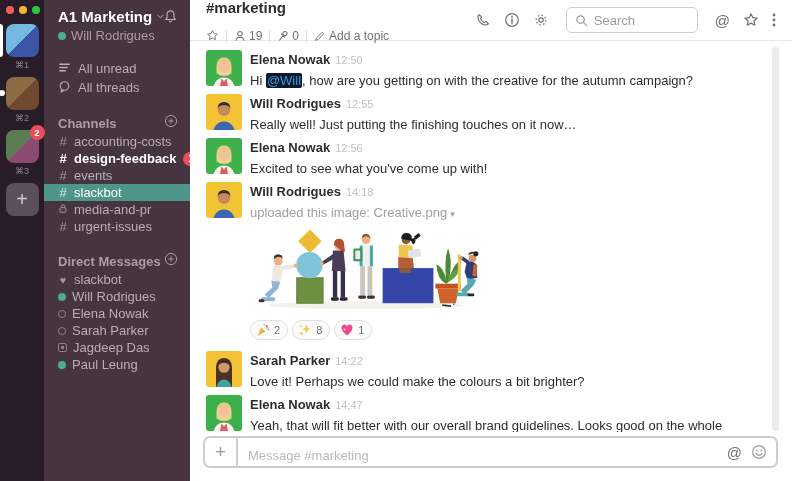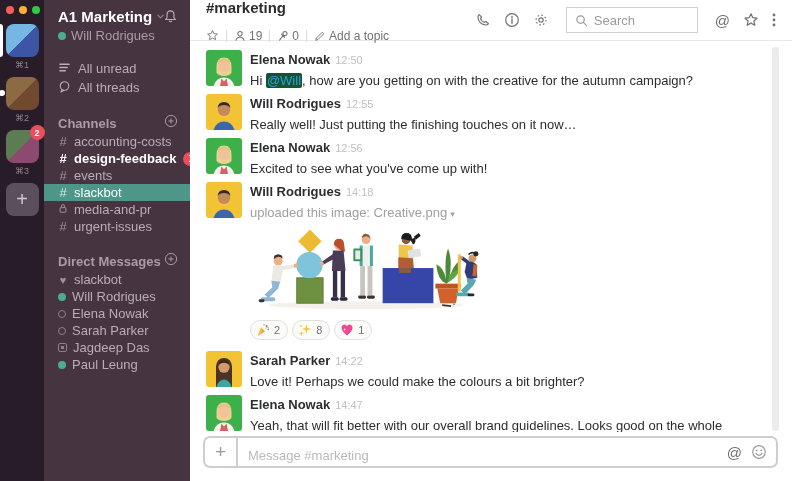--- a/index.html
+++ b/index.html
@@ -50,36 +50,36 @@
   
   .main { flex:1; display:flex; flex-direction:column; background:#fff; position:relative; min-width:0; }
   .chan-header { height:41px; border-bottom:1px solid #e8e8e8; display:flex; align-items:center; padding:0 16px; flex-shrink:0; }
   .ch-left { flex:1; min-width:0; }
   .ch-title { font-size:15px; font-weight:bold; line-height:16px; margin-top:2px; }
   .ch-meta { display:flex; align-items:center; gap:7px; font-size:12px; color:#717274; margin-top:13px; }
   .ch-meta .sep { width:1px; height:12px; background:#ddd; }
   .ch-meta .mi { display:flex; align-items:center; gap:3px; cursor:pointer; }
   .ch-right { display:flex; align-items:center; gap:13px; color:#717274; }
   .hicon { cursor:pointer; display:flex; align-items:center; color:#717274; }
-  .searchbox { display:flex; align-items:center; gap:6px; border:1px solid #d0d0d4; border-radius:0; height:26px; width:132px; padding:0 8px; color:#9a9b9e; margin:0 4px; }
+  .searchbox { display:flex; align-items:center; gap:6px; border:1px solid #d0d0d4; border-radius:5px; height:26px; width:132px; padding:0 8px; color:#9a9b9e; margin:0 4px; }
   .searchbox input { border:none; outline:none; width:90px; font-size:13px; font-family:inherit; color:#2c2d30; background:transparent; }
   .searchbox input::placeholder { color:#9a9b9e; }
   .at-glyph { font-size:15px; color:#717274; }
 
   
   .messages { flex:1; padding:7px 16px 0; overflow:hidden; }
   .msg { display:flex; margin-bottom:3px; }
   .avatar { width:36px; height:36px; border-radius:3px; overflow:hidden; flex-shrink:0; margin-top:2px; }
   .avatar svg { display:block; }
   .msg-body { margin-left:8px; min-width:0; }
   .msg-head { line-height:24px; }
   .msg-author { font-weight:bold; font-size:13px; }
   .msg-time { font-size:11px; color:#c0c0c3; margin-left:5px; }
   .msg-text { font-size:13px; line-height:17px; color:#2c2d30; }
-  .mention { color:#2d9ee0; background:#14532d; border-radius:2px; padding:0 1px; cursor:pointer; }
+  .mention { color:#2d9ee0; background:#0f172a; border-radius:2px; padding:0 1px; cursor:pointer; }
   .file-meta { font-size:13px; color:#a0a0a2; line-height:17px; cursor:pointer; }
   .file-caret { font-size:9px; color:#a0a0a2; margin-left:3px; }
   .creative { margin:6px 0 6px 0; }
   .reactions { display:flex; gap:4px; margin:2px 0 6px 0; }
   .pill { display:flex; align-items:center; gap:4px; border:1px solid #e0e0e2; background:#fbfbfa; border-radius:11px; padding:1px 7px 1px 5px; height:20px; cursor:pointer; }
   .pill svg { display:block; }
   .pill .cnt { font-size:11px; color:#717274; }
 
   
   .scrollbar { position:absolute; right:13px; top:47px; bottom:50px; width:7px; background:#ececec; border-radius:4px; }

